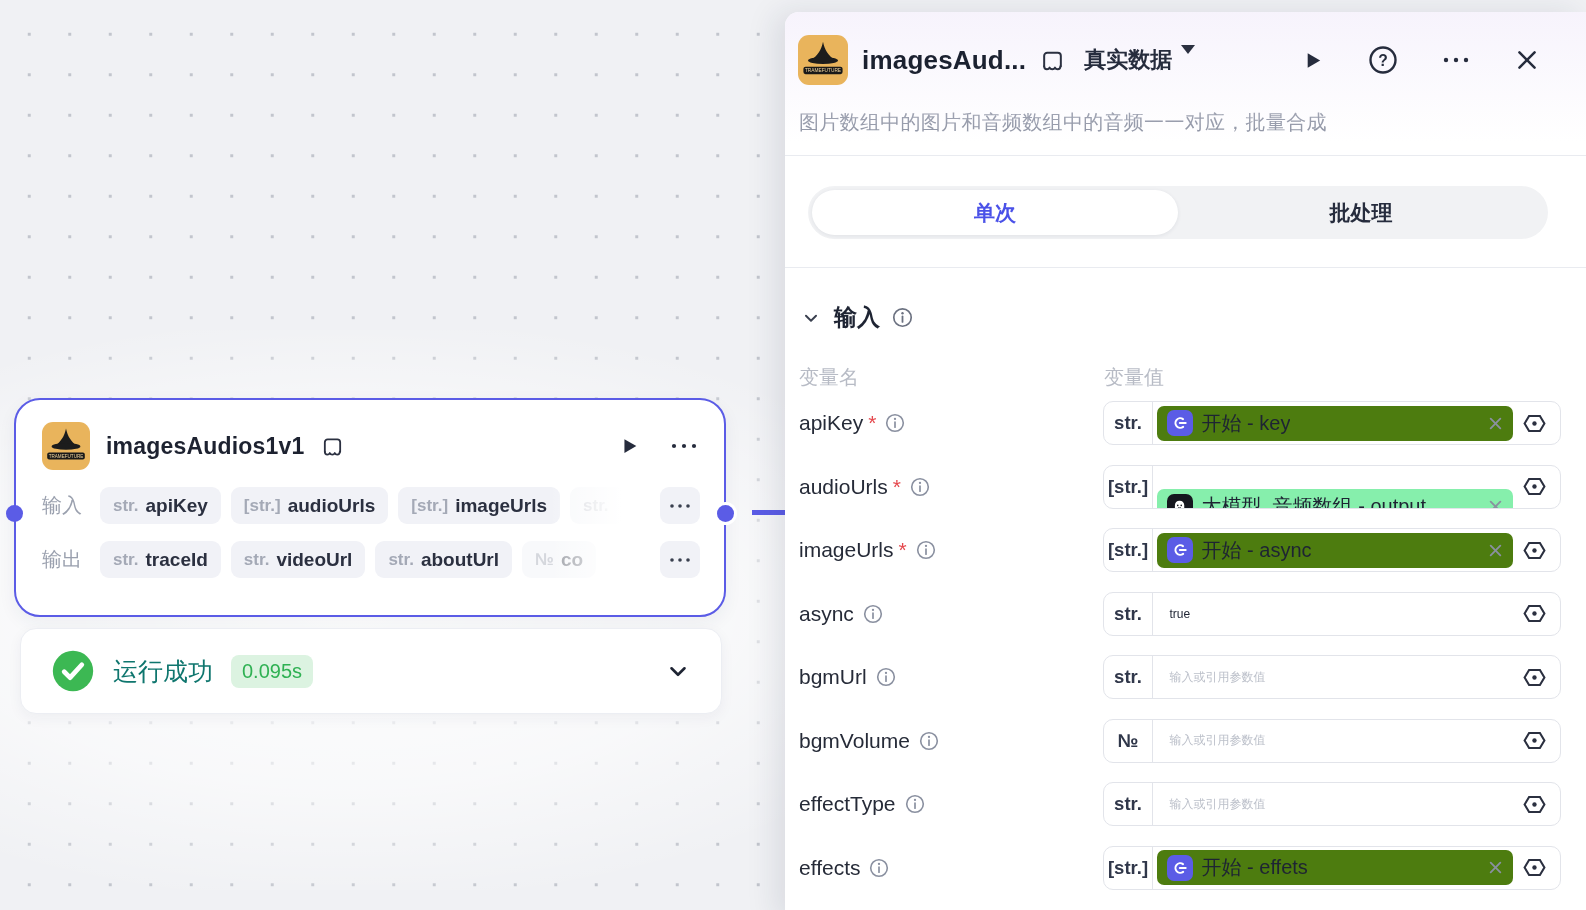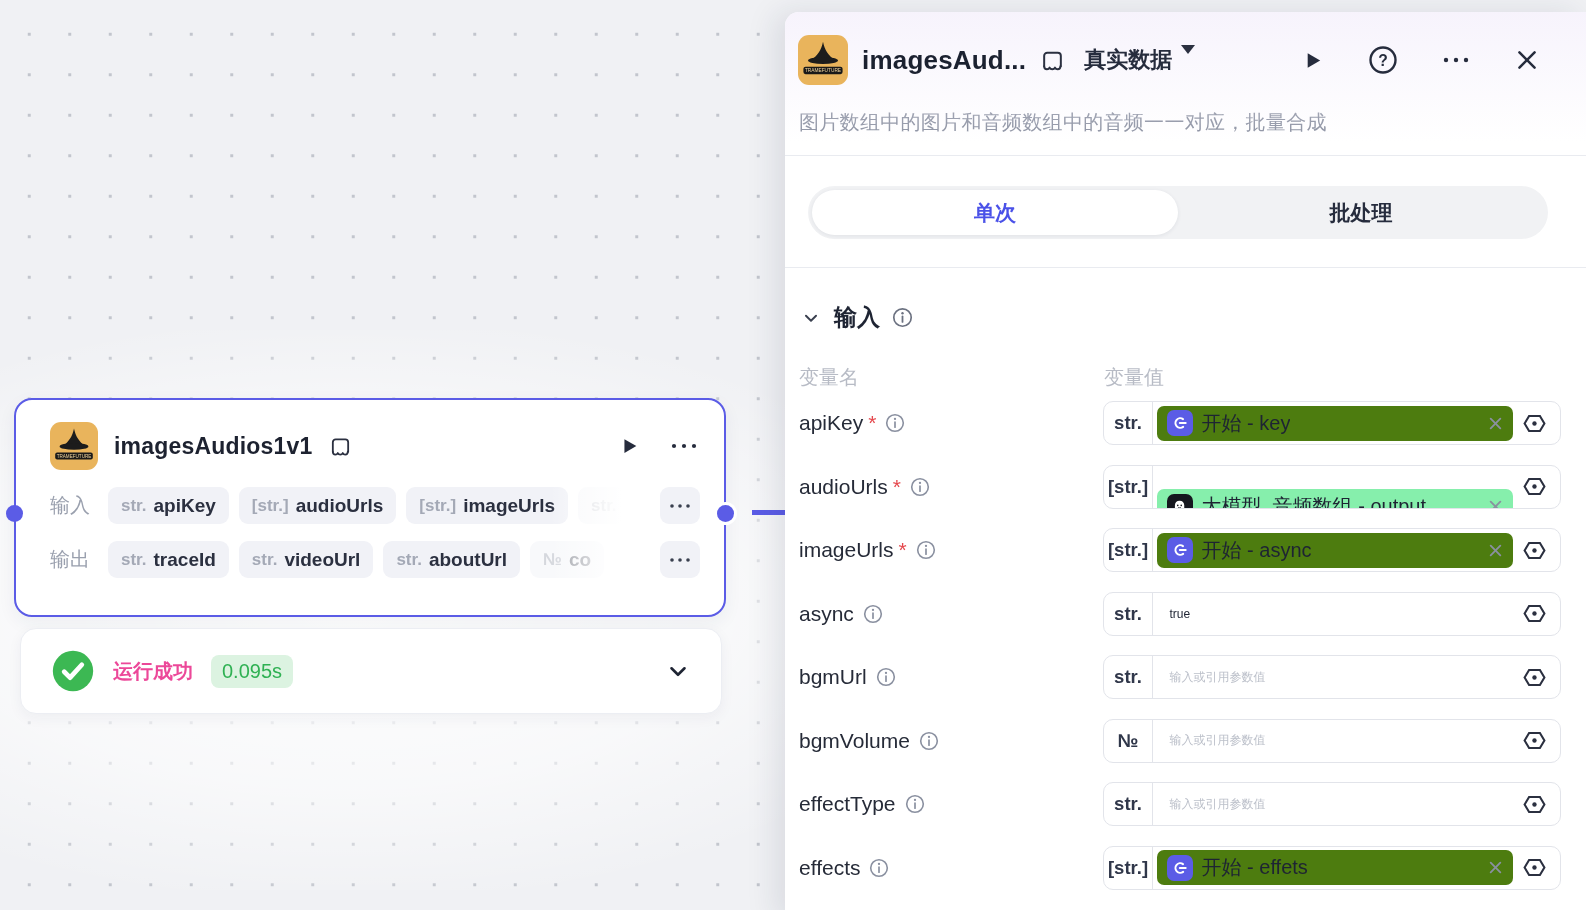--- a/index.html
+++ b/index.html
@@ -8,22 +8,22 @@
 
   
   .canvas { position:absolute; inset:0; background:#f0f1f4;
     background-image: radial-gradient(circle,#c2c5cd 1.7px, transparent 1.9px);
     background-size:40.5px 40.5px; background-position:9px 14px; }
   .canvas-glow { position:absolute; left:-150px; top:330px; width:1100px; height:560px;
     background: radial-gradient(ellipse at 45% 50%, rgba(255,255,255,.95) 0%, rgba(255,255,255,.55) 45%, rgba(255,255,255,0) 75%); }
 
   
   .node { position:absolute; left:14px; top:398px; width:712px; height:219px;
-    background:#fff; border:2px solid #5b5ce6; border-radius:18px;
-    box-shadow:0 6px 18px rgba(40,45,80,.06);padding-left:8px; }
+    background:#fff; border:2px solid #5b5ce6; border-radius:26px;
+    box-shadow:0 6px 18px rgba(40,45,80,.06); }
   .node-header { display:flex; align-items:center; gap:16px; padding:22px 26px 0 26px; }
   .brand-icon { width:48px; height:48px; border-radius:11px; background:#e9b45c;
     position:relative; flex:0 0 auto; overflow:hidden; }
   .brand-icon svg { position:absolute; inset:0; }
   .node-title { font-size:23px; font-weight:bold; color:#1d2230; letter-spacing:.2px; }
   .store-icon { color:#2b3040; display:flex; }
   .node-actions { margin-left:auto; display:flex; align-items:center; gap:30px; }
   .icon-btn { display:flex; align-items:center; justify-content:center; cursor:pointer; }
 
   .node-row { display:flex; align-items:center; margin:17px 0 0 26px; height:37px; padding-right:84px; position:relative; }
@@ -40,21 +40,21 @@
   .port { position:absolute; width:17px; height:17px; border-radius:50%; background:#5b5ce6; top:105px; }
   .port.left { left:-10px; }
   .port.right { right:-10px; box-shadow:0 0 0 3px #fff; }
   .conn-line { position:absolute; left:752px; top:510px; width:33px; height:5px; background:#5b5ce6; }
 
   
   .run-card { position:absolute; left:20px; top:628px; width:702px; height:86px; background:#fff;
     border:1px solid #eceef3; border-radius:16px; box-shadow:0 4px 14px rgba(40,45,80,.05);
     display:flex; align-items:center; padding:0 30px; gap:18px; }
   .run-check { width:44px; height:44px; flex:0 0 auto; }
-  .run-label { font-size:20px; font-weight:bold; color:#ec4899; }
+  .run-label { font-size:25px; font-weight:normal; color:#0f766e; }
   .run-time { background:#dcf3e1; color:#2fb153; font-size:20px; padding:5px 11px; border-radius:8px; }
   .run-chevron { margin-left:auto; display:flex; }
 
   
   .panel { position:absolute; left:785px; top:12px; right:0; bottom:-10px; background:#fff;
     border-top-left-radius:14px; box-shadow:-10px 0 30px rgba(30,35,70,.10); }
   .panel::before { content:""; position:absolute; inset:0; border-top-left-radius:14px;
     background:linear-gradient(180deg, rgba(246,242,252,.9), rgba(255,255,255,0) 130px); pointer-events:none; }
   .panel-header { display:flex; align-items:center; position:relative; padding:23px 34px 0 13px; gap:14px; }
   .panel-title { font-size:26px; font-weight:bold; color:#1b2130; letter-spacing:.2px; }

